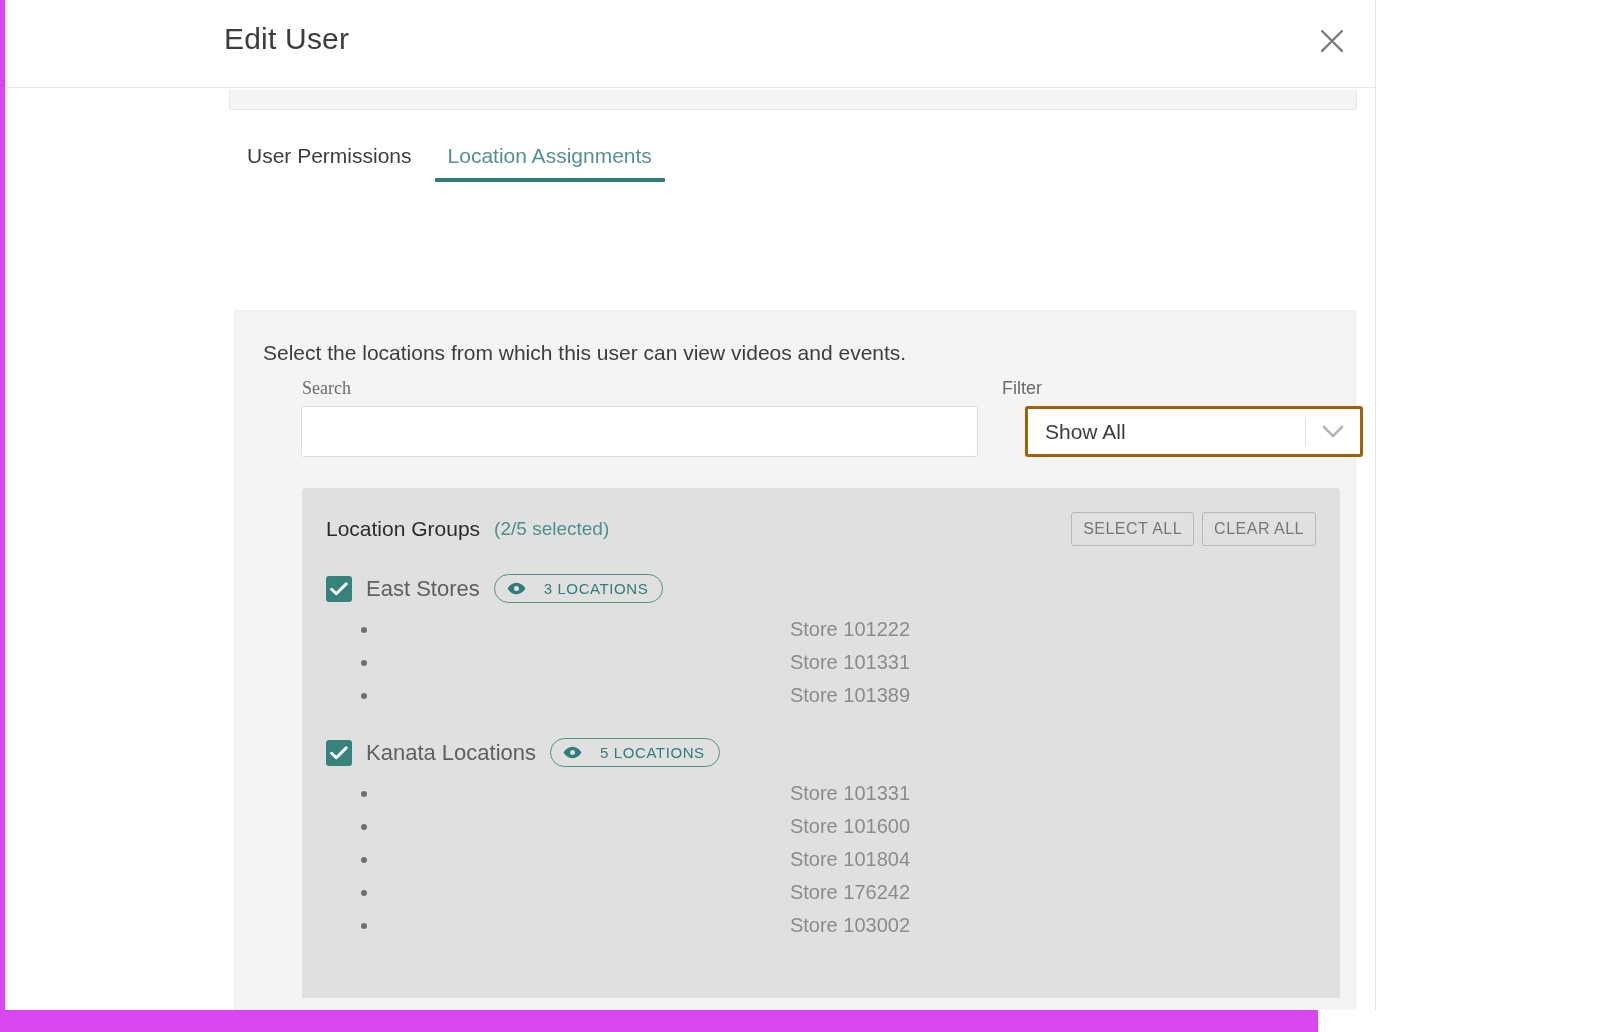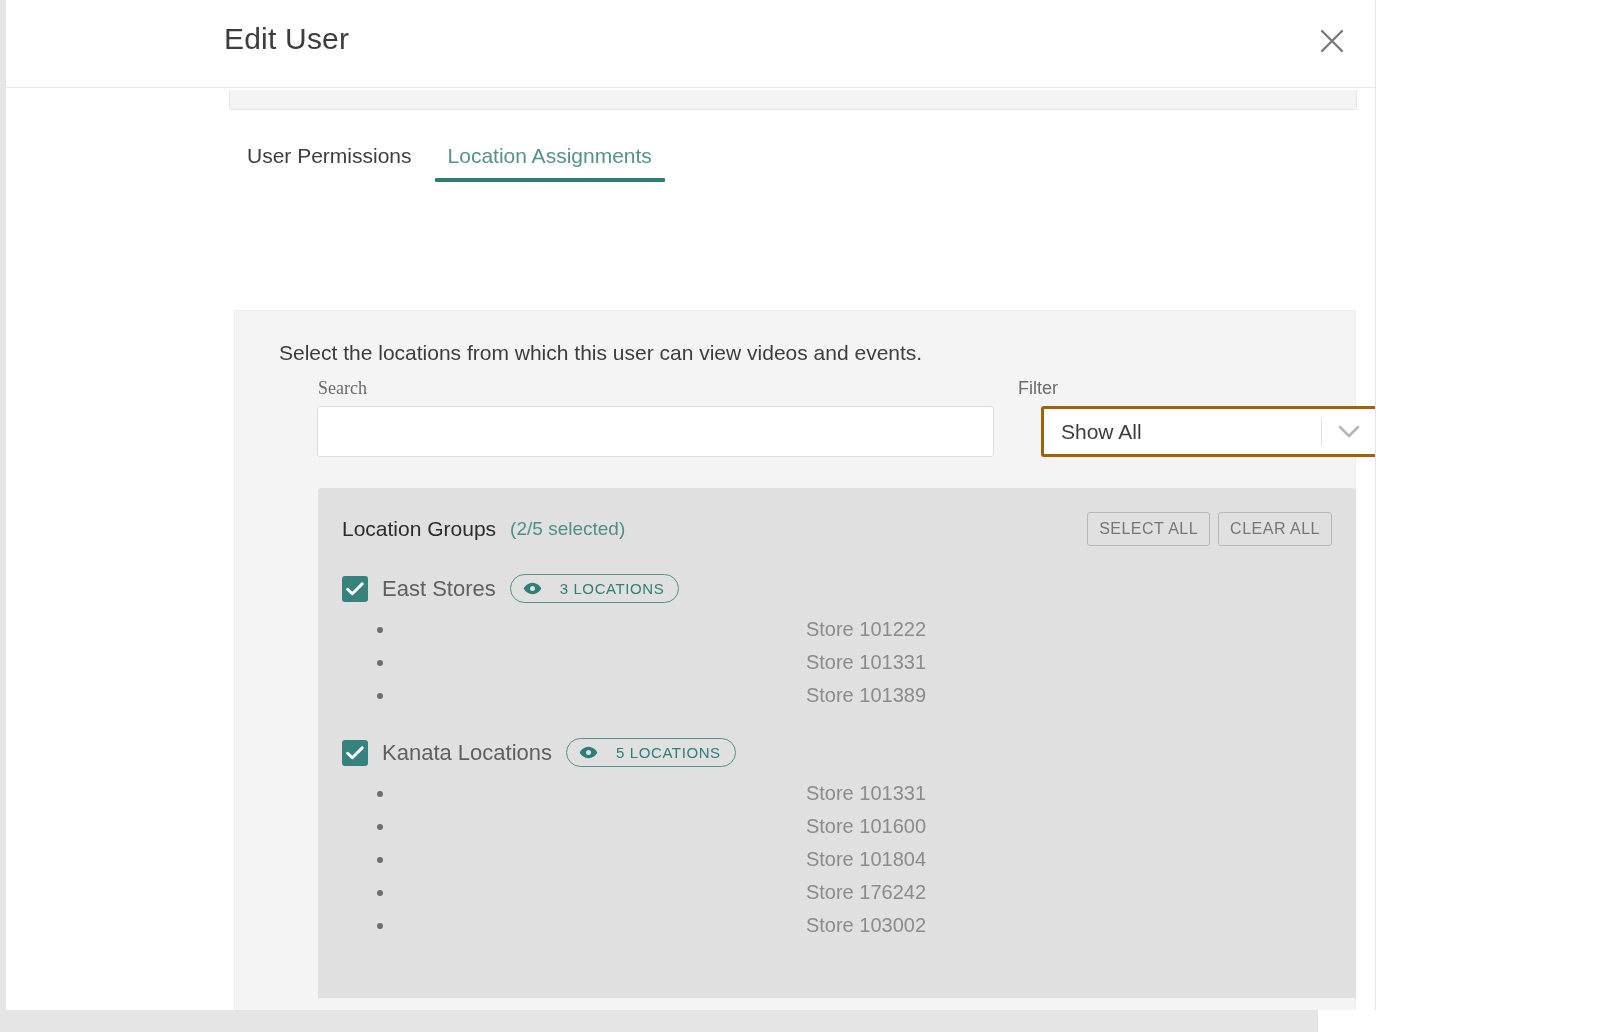--- a/index.html
+++ b/index.html
@@ -8,21 +8,21 @@
     width: 1600px; height: 1032px;
     background: #ffffff;
     font-family: "Liberation Sans", sans-serif;
     overflow: hidden;
   }
 
   #root {
     position: relative;
     width: 1318px;
     height: 1032px;
-    background: #e5e5e5;
+    background: #d946ef;
   }
 
   
   .modal {
     position: absolute;
     left: 5px;
     top: 0;
     width: 1371px;
     height: 1010px;
     background: #ffffff;
@@ -120,21 +120,21 @@
   
   .assign-panel {
     position: absolute;
     left: 228px;
     top: 222px;
     width: 1122px;
     height: 700px;
     background: #f4f4f4;
     border: 1px solid #ededed;
     border-bottom: none;
-    padding: 28px 0 0 16px;
+    padding: 28px 0 0 0;
   }
 
   .panel-desc {
     margin: 0 0 0 28px;
     font-size: 21px;
     color: #3d3d3d;
     line-height: 1.3;
   }
 
   

